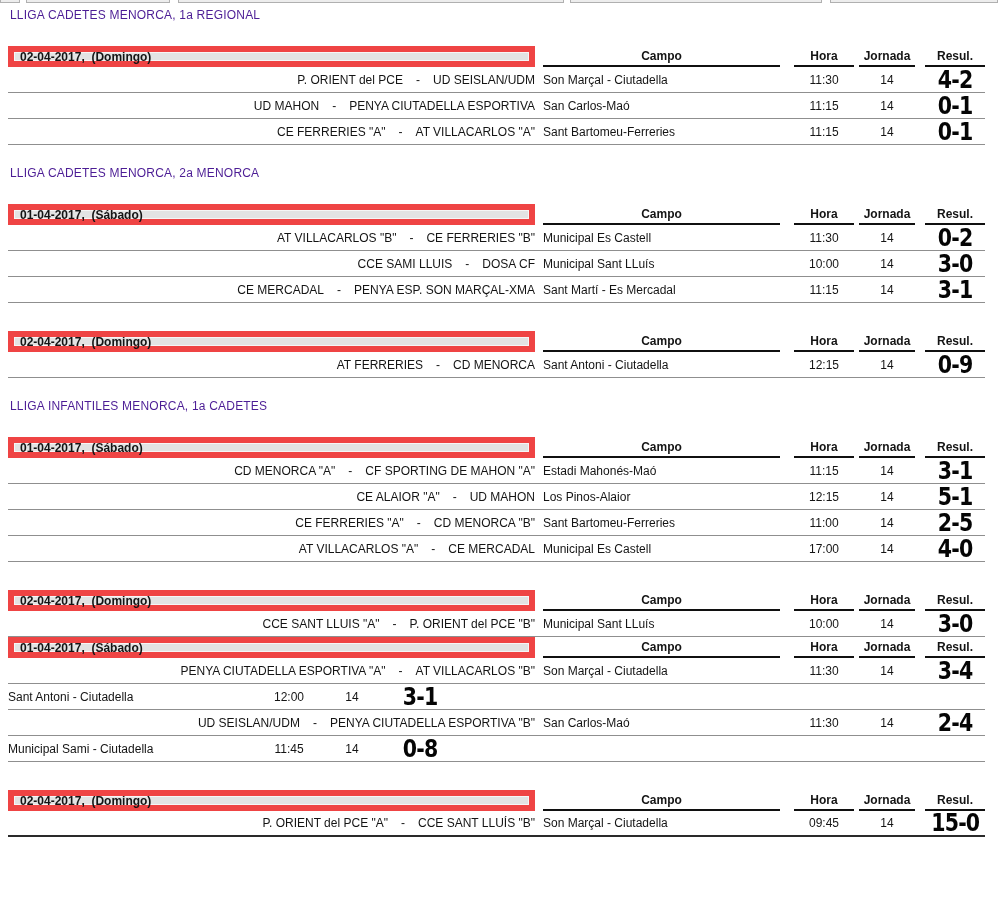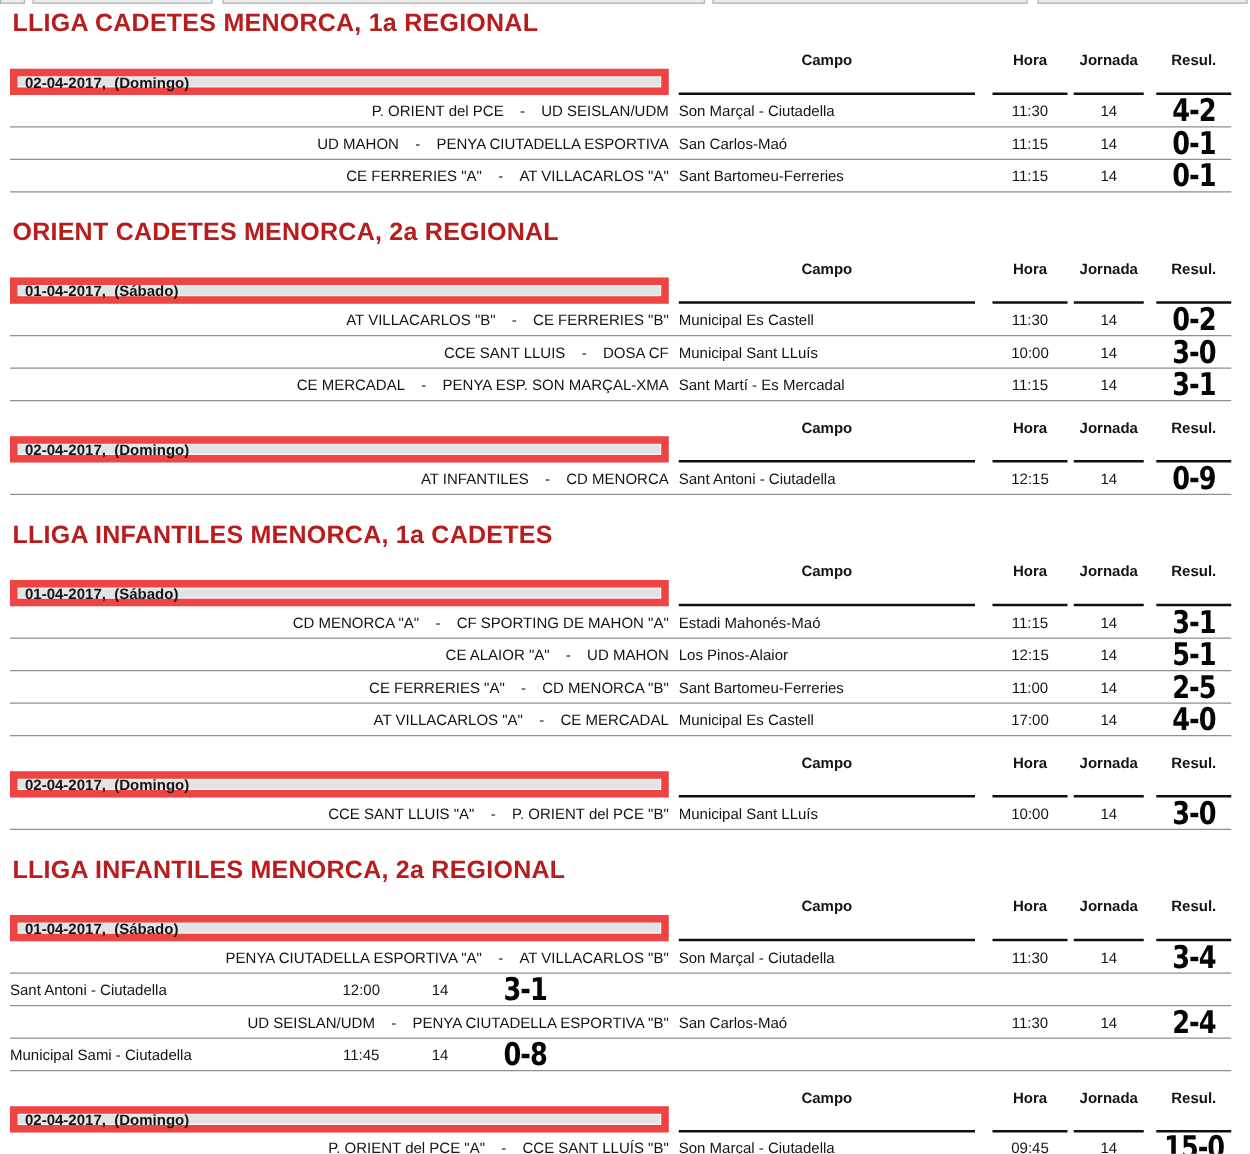--- a/index.html
+++ b/index.html
@@ -7,35 +7,35 @@
   body { height:923px; overflow:hidden; position:relative;
          font-family:"Liberation Sans", sans-serif; color:#141414; }
 
   
   .top-strip { position:absolute; top:0; left:0; width:1000px; height:5px; }
   .top-strip .seg { position:absolute; top:-2px; height:5px;
                     background:#ededed; border:1px solid #b0b0b0; }
 
   .content { padding:0 15px 0 8px; position:relative; }
 
-  .section-title { font-size:20px; font-weight:bold; color:#b91c1c;
+  .section-title { font-size:12px; font-weight:normal; color:#4c1d95;
                    margin:21px 0 24px 2px; letter-spacing:.2px; }
   .sec:first-of-type .section-title { margin-top:8px; }
 
   .ftable { width:977px; }
   .ftable + .ftable { margin-top:28px; }
 
   .thead { display:flex; align-items:stretch; height:21px; }
   .datebox { width:527px; margin-right:8px; background:#e3e3e3;
              border:6px solid #ef4444; box-shadow:inset 0 0 0 1px #f6f6f6;
              display:flex; align-items:center; padding-left:6px; }
   .datebox span { font-size:12px; font-weight:bold; white-space:pre; }
 
   .h-cell { border-bottom:2px solid #101010; display:flex; align-items:flex-end;
-            justify-content:center; padding-bottom:19px;
+            justify-content:center; padding-bottom:2px;
             font-size:12px; font-weight:bold; }
 
   .col-campo   { width:237px; margin-right:14px; }
   .col-hora    { width:60px;  margin-right:5px;  text-align:left; }
   .col-jornada { width:56px;  margin-right:10px; text-align:center; }
   .col-resul   { width:60px;  text-align:center; }
 
   .trow { display:flex; align-items:center; height:26px;
           border-bottom:1px solid #8f8f8f; }
   .ftable.final .trow:last-child { border-bottom:2px solid #2a2a2a; }
@@ -104,21 +104,21 @@
         <div class="cell col-hora">11:15</div>
         <div class="cell col-jornada">14</div>
         <div class="cell col-resul result-cell">
             <span class="result-val">0-1</span>
           </div>
       </div>
     </div>
   </div>
 
   <div class="sec">
-    <h2 class="section-title">ORIENT CADETES MENORCA, 2a REGIONAL</h2>
+    <h2 class="section-title">LLIGA CADETES MENORCA, 2a MENORCA</h2>
 
     <div class="ftable">
       <div class="thead">
         <div class="datebox">
             <span>01-04-2017,  (Sábado)</span>
           </div>
         <div class="h-cell col-campo">Campo</div>
         <div class="h-cell col-hora">Hora</div>
         <div class="h-cell col-jornada">Jornada</div>
         <div class="h-cell col-resul">Resul.</div>
@@ -127,21 +127,21 @@
       <div class="trow">
         <div class="cell col-match"><span>AT VILLACARLOS "B"</span><span class="vs-dash">-</span><span>CE FERRERIES "B"</span></div>
         <div class="cell col-campo">Municipal Es Castell</div>
         <div class="cell col-hora">11:30</div>
         <div class="cell col-jornada">14</div>
         <div class="cell col-resul result-cell">
             <span class="result-val">0-2</span>
           </div>
       </div>
       <div class="trow">
-        <div class="cell col-match"><span>CCE SANT LLUIS</span><span class="vs-dash">-</span><span>DOSA CF</span></div>
+        <div class="cell col-match"><span>CCE SAMI LLUIS</span><span class="vs-dash">-</span><span>DOSA CF</span></div>
         <div class="cell col-campo">Municipal Sant LLuís</div>
         <div class="cell col-hora">10:00</div>
         <div class="cell col-jornada">14</div>
         <div class="cell col-resul result-cell">
             <span class="result-val">3-0</span>
           </div>
       </div>
       <div class="trow">
         <div class="cell col-match"><span>CE MERCADAL</span><span class="vs-dash">-</span><span>PENYA ESP. SON MARÇAL-XMA</span></div>
         <div class="cell col-campo">Sant Martí - Es Mercadal</div>
@@ -157,21 +157,21 @@
       <div class="thead">
         <div class="datebox">
             <span>02-04-2017,  (Domingo)</span>
           </div>
         <div class="h-cell col-campo">Campo</div>
         <div class="h-cell col-hora">Hora</div>
         <div class="h-cell col-jornada">Jornada</div>
         <div class="h-cell col-resul">Resul.</div>
       </div>
       <div class="trow">
-        <div class="cell col-match"><span>AT INFANTILES</span><span class="vs-dash">-</span><span>CD MENORCA</span></div>
+        <div class="cell col-match"><span>AT FERRERIES</span><span class="vs-dash">-</span><span>CD MENORCA</span></div>
         <div class="cell col-campo">Sant Antoni - Ciutadella</div>
         <div class="cell col-hora">12:15</div>
         <div class="cell col-jornada">14</div>
         <div class="cell col-resul result-cell">
             <span class="result-val">0-9</span>
           </div>
       </div>
     </div>
   </div>
 
@@ -242,21 +242,20 @@
         <div class="cell col-hora">10:00</div>
         <div class="cell col-jornada">14</div>
         <div class="cell col-resul result-cell">
             <span class="result-val">3-0</span>
           </div>
       </div>
     </div>
   </div>
 
   <div class="sec">
-    <h2 class="section-title">LLIGA INFANTILES MENORCA, 2a REGIONAL</h2>
 
     <div class="ftable">
       <div class="thead">
         <div class="datebox">
             <span>01-04-2017,  (Sábado)</span>
           </div>
         <div class="h-cell col-campo">Campo</div>
         <div class="h-cell col-hora">Hora</div>
         <div class="h-cell col-jornada">Jornada</div>
         <div class="h-cell col-resul">Resul.</div>

